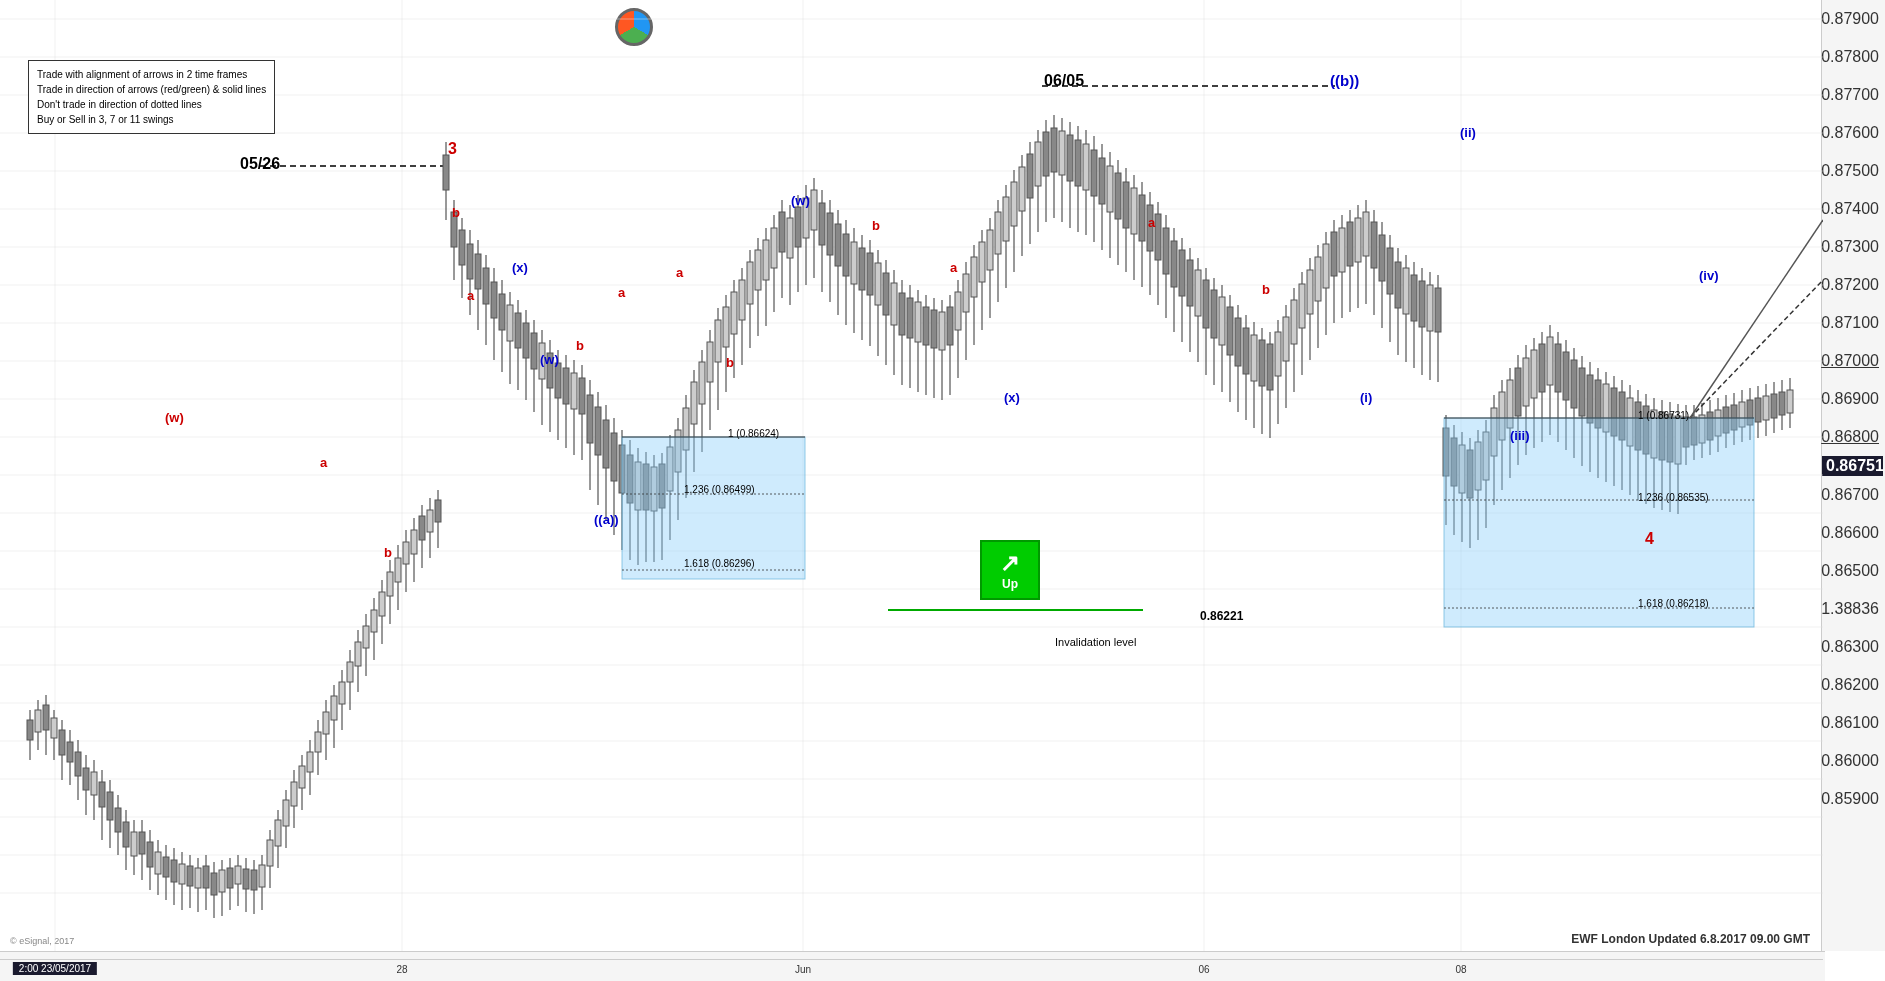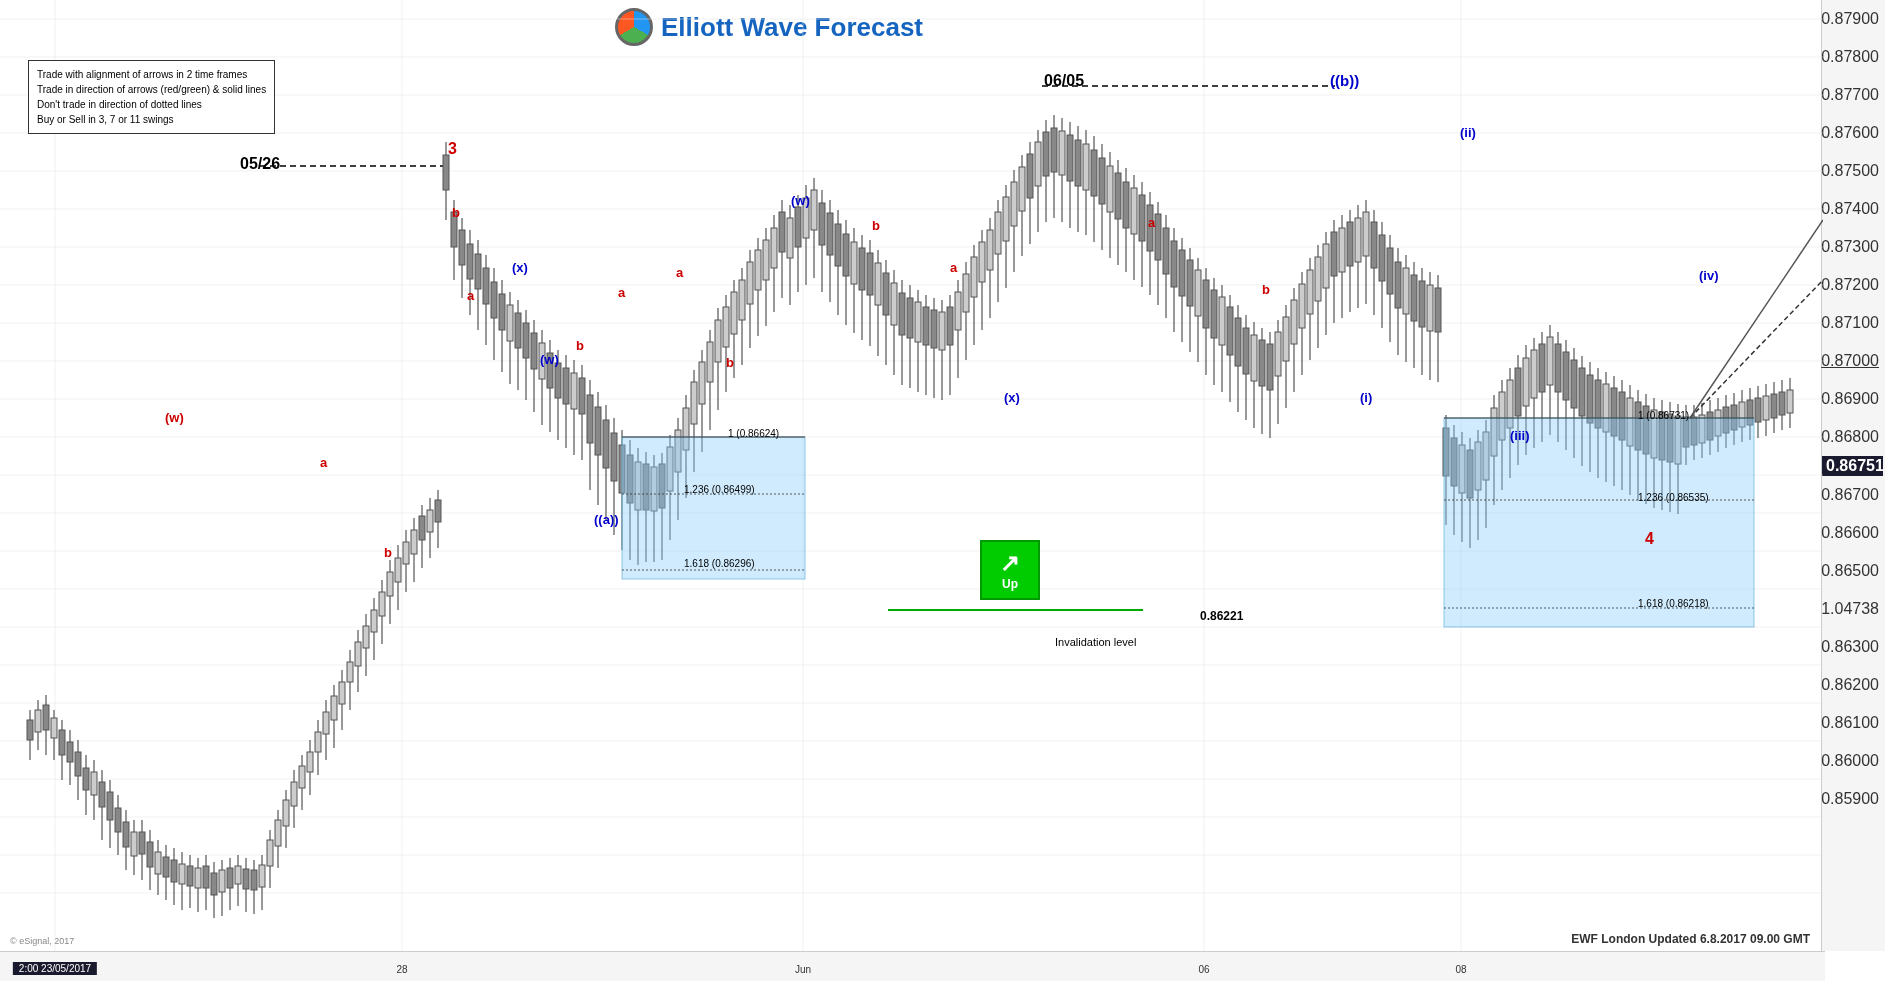--- a/index.html
+++ b/index.html
@@ -185,21 +185,20 @@
     }
   </style>
 </head>
 <body>
 
 <div id="chart-container">
 
 
   <div id="ewf-logo">
     <div class="ewf-logo-circle"></div>
-    <span id="ewf-text">Elliott Wave Forecast</span>
   </div>
 
   <div id="instructions-box">
     <div>Trade with alignment of arrows in 2 time frames</div>
     <div>Trade in direction of arrows (red/green) &amp; solid lines</div>
     <div>Don't trade in direction of dotted lines</div>
     <div>Buy or Sell in 3, 7 or 11 swings</div>
   </div>
 
   <div id="price-axis">
@@ -802,34 +801,34 @@
     <div class="price-label" style="top:6%;">0.87800</div>
     <div class="price-label" style="top:10%;text-align:center;">0.87700</div>
     <div class="price-label" style="top:14%;">0.87600</div>
     <div class="price-label" style="top:18%;">0.87500</div>
     <div class="price-label" style="top:22%;">0.87400</div>
     <div class="price-label" style="top:26%;">0.87300</div>
     <div class="price-label" style="top:30%;">0.87200</div>
     <div class="price-label" style="top:34%;">0.87100</div>
     <div class="price-label" style="top:38%;text-decoration:underline;">0.87000</div>
     <div class="price-label" style="top:42%;">0.86900</div>
-    <div class="price-label" style="top:46%;">0.86800</div>
+    <div class="price-label" style="top:46%;text-decoration:underline;">0.86800</div>
     <div class="price-label highlighted" style="top:49%; right:0; width:100%; text-align:center;">0.86751</div>
     <div class="price-label" style="top:52%;">0.86700</div>
     <div class="price-label" style="top:56%;">0.86600</div>
     <div class="price-label" style="top:60%;">0.86500</div>
-    <div class="price-label" style="top:64%;">1.04738</div>
+    <div class="price-label" style="top:64%;">1.38836</div>
     <div class="price-label" style="top:68%;">0.86300</div>
     <div class="price-label" style="top:72%;">0.86200</div>
     <div class="price-label" style="top:76%;">0.86100</div>
     <div class="price-label" style="top:80%;">0.86000</div>
     <div class="price-label" style="top:84%;">0.85900</div>
   </div>
 
-  <div style="position:absolute; bottom:0; left:0; width:1823px; height:30px; background:#f5f5f5; border-top:1px solid #ccc;">
+  <div style="position:absolute; bottom:0; left:0; width:1823px; height:22px; background:#f5f5f5; border-top:1px solid #ccc;">
     <div class="time-label highlighted" style="left:55px;">2:00 23/05/2017</div>
     <div class="time-label" style="left:402px;">28</div>
     <div class="time-label" style="left:803px;">Jun</div>
     <div class="time-label" style="left:1204px;">06</div>
     <div class="time-label" style="left:1461px;">08</div>
   </div>
 
   <div id="watermark">© eSignal, 2017</div>
 
   <div id="footer-text">EWF London Updated 6.8.2017 09.00 GMT</div>

